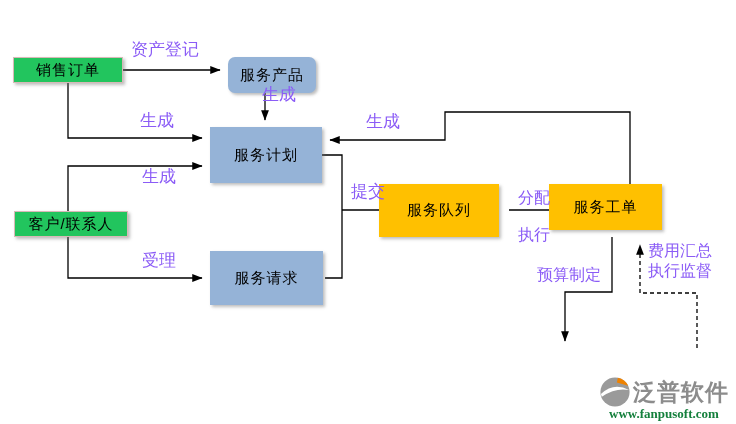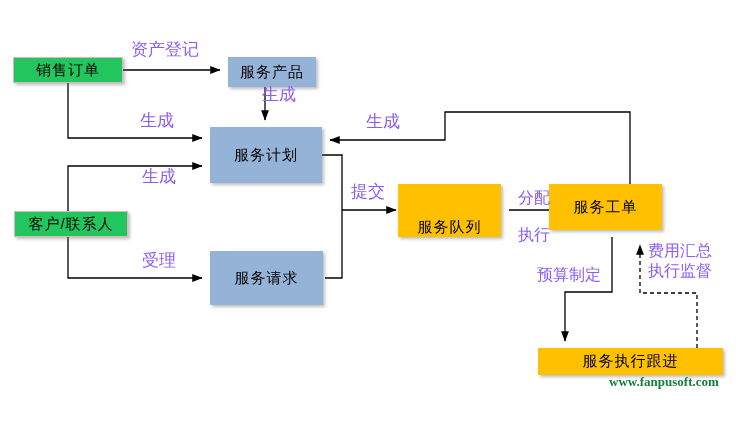--- a/index.html
+++ b/index.html
@@ -12,24 +12,24 @@
     position:absolute;display:flex;align-items:center;justify-content:center;
     font-size:15px;color:#000;box-shadow:2px 2px 3px rgba(110,110,110,.45);
     box-sizing:border-box;letter-spacing:1px;
   }
   .pink{background:#22c55e;border:1px solid #d8b9b7;}
   .blue{background:#95b3d7;}
   .orange{background:#ffc000;}
 
   #n-sales    {left:13px;  top:57px;  width:110px; height:26px;}
   #n-customer {left:14px;  top:211px; width:114px; height:26px;text-align:right;}
-  #n-product  {left:228px; top:57px;  width:88px;  height:30px;}
+  #n-product  {left:228px; top:57px;  width:88px;  height:36px;border-radius:7px;}
   #n-plan     {left:210px; top:127px; width:112px; height:56px;}
   #n-request  {left:210px; top:251px; width:113px; height:54px;}
-  #n-queue    {left:398px; top:184px; width:103px; height:53px;align-items:flex-end;}
+  #n-queue    {left:379px; top:184px; width:120px; height:53px;}
   #n-work     {left:549px; top:184px; width:113px; height:46px;}
   #n-follow   {left:538px; top:348px; width:185px; height:27px;}
 
   .elabel{position:absolute;font-size:16px;line-height:1.1;white-space:nowrap;color:#8b5cf6;}
   #l-asset   {left:131px; top:41px;  font-size:17px;}
   #l-gen-s   {left:140px; top:112px; font-size:17px;}
   #l-gen-p   {left:262px; top:86px;  font-size:17px;}
   #l-gen-f   {left:366px; top:113px; font-size:17px;}
   #l-gen-c   {left:142px; top:168px; font-size:17px;}
   #l-accept  {left:142px; top:252px; font-size:17px;}
@@ -85,34 +85,39 @@
     </div>
   <div class="node blue" id="n-request">
       <span>服务请求</span>
     </div>
   <div class="node orange" id="n-queue">
       <span>服务队列</span>
     </div>
   <div class="node orange" id="n-work">
       <span>服务工单</span>
     </div>
-  <div class="node orange" id="n-follow">
-      <span>服务执行跟进</span>
-    </div>
 
   <div class="elabel" id="l-asset">资产登记</div>
   <div class="elabel" id="l-gen-s">生成</div>
   <div class="elabel" id="l-gen-p">生成</div>
   <div class="elabel" id="l-gen-f">生成</div>
   <div class="elabel" id="l-gen-c">生成</div>
   <div class="elabel" id="l-accept">受理</div>
   <div class="elabel" id="l-submit">提交</div>
   <div class="elabel" id="l-assign">分配</div>
   <div class="elabel" id="l-exec">执行</div>
   <div class="elabel" id="l-budget">预算制定</div>
   <div class="elabel" id="l-cost">费用汇总</div>
   <div class="elabel" id="l-superv">执行监督</div>
 
   <div id="logo">
+    <div class="row">
+      <svg width="32" height="32" viewBox="0 0 34 34">
+        <circle cx="17" cy="17" r="15.5" fill="#9a9a9a"></circle>
+        <path d="M20 1.8 a15.5 15.5 0 0 1 11 8.5 L19 7 Z" fill="#ef8200"></path>
+        <path d="M2 19 Q16 6 32 15 Q18 12 3 22 Z" fill="#ffffff"></path>
+      </svg>
+      <span id="brand">泛普软件</span>
+    </div>
     <span id="brandurl">www.fanpusoft.com</span>
   </div>
 
 </div>
 
 </body></html>

